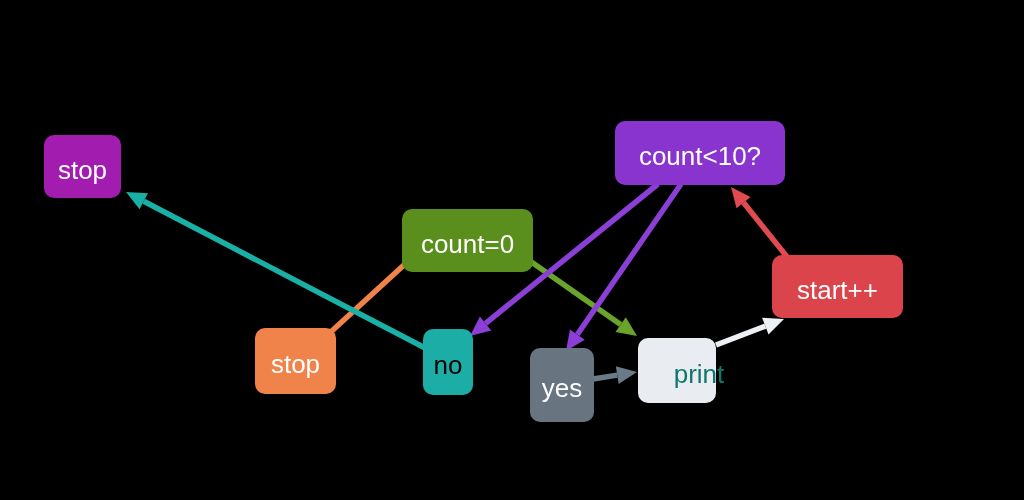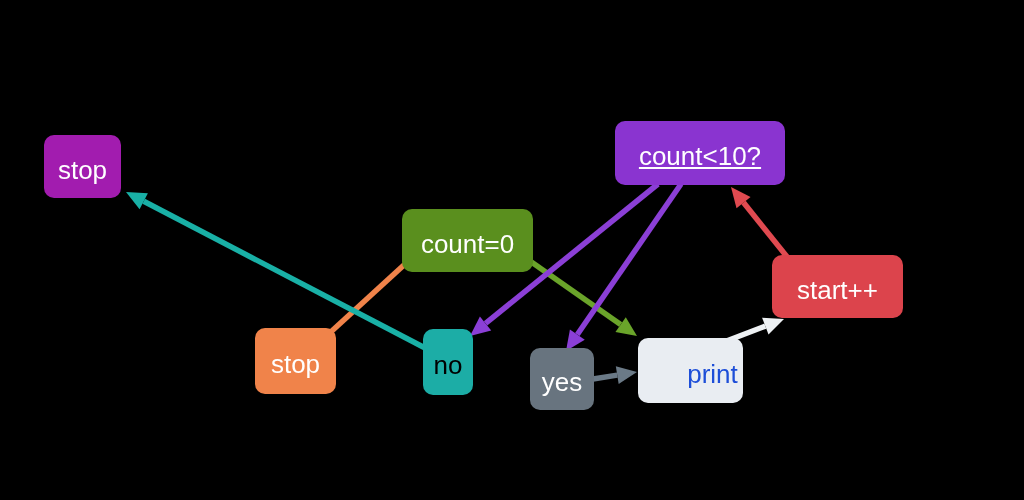--- a/index.html
+++ b/index.html
@@ -57,31 +57,31 @@
       <line x1="788" y1="258" x2="743.5206704846346" y2="202.59592288436946" stroke="#e04a50" stroke-width="5.5"></line>
       <polygon points="731,187 750.5388357826008,196.96162116628386 736.5025051866684,208.23022460245505" fill="#e04a50"></polygon>
     </svg>
 
 <div class="node" style="left: 44px; top: 135px; width: 77px; height: 63px; background: #a21caf; color: rgb(255, 255, 255);">
       <span>stop</span>
     </div>
     <div class="node" style="left: 402px; top: 177px; width: 131px; height: 63px; background: rgb(90, 143, 30); color: rgb(255, 255, 255); margin-top: 32px;">
       <span>count=0</span>
     </div>
-    <div class="node" style="left: 615px; top: 121px; width: 170px; height: 64px; background: rgb(138, 52, 208); color: rgb(255, 255, 255); text-decoration: underline;">
+    <div class="node" style="left: 615px; top: 121px; width: 170px; height: 64px; background: rgb(138, 52, 208); color: rgb(255, 255, 255);">
       <span>count&lt;10?</span>
     </div>
     <div class="node" style="left: 772px; top: 255px; width: 131px; height: 63px; background: rgb(220, 68, 76); color: rgb(255, 255, 255);">
       <span>start++</span>
     </div>
     <div class="node" style="left: 255px; top: 328px; width: 81px; height: 66px; background: rgb(240, 131, 74); color: rgb(255, 255, 255);">
       <span>stop</span>
     </div>
     <div class="node" style="left: 423px; top: 329px; width: 50px; height: 66px; background: rgb(28, 173, 166); color: #000000; text-align: right;">
       <span>no</span>
     </div>
-    <div class="node" style="left: 530px; top: 348px; width: 64px; height: 62px; background: rgb(104, 116, 127); color: rgb(255, 255, 255);">
+    <div class="node" style="left: 530px; top: 348px; width: 64px; height: 74px; background: rgb(104, 116, 127); color: rgb(255, 255, 255);">
       <span>yes</span>
     </div>
-    <div class="node" style="left: 638px; top: 338px; width: 105px; height: 65px; background: rgb(233, 237, 242); color: #1d4ed8; padding-left: 44px;">
+    <div class="node" style="left: 638px; top: 338px; width: 78px; height: 65px; background: rgb(233, 237, 242); color: #0f766e; padding-left: 44px;">
       <span>print</span>
     </div>
   </div>
 
 </body></html>

